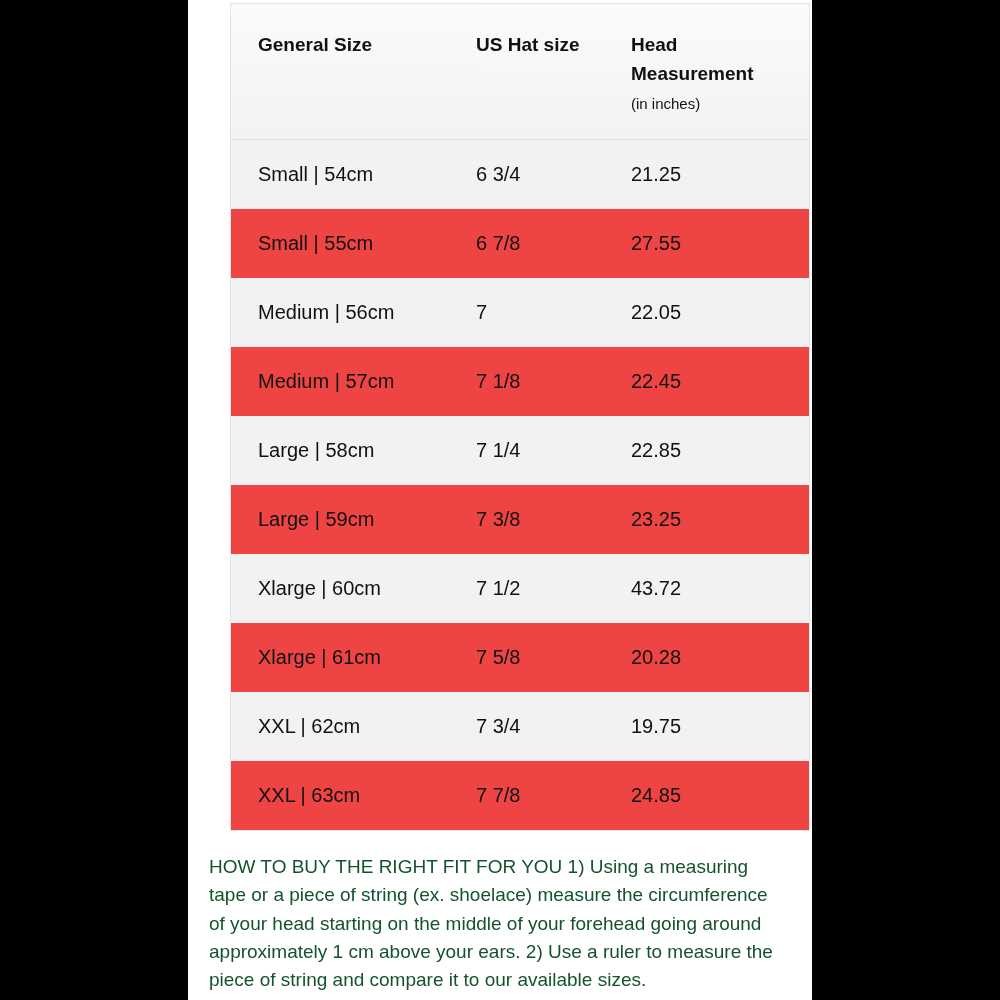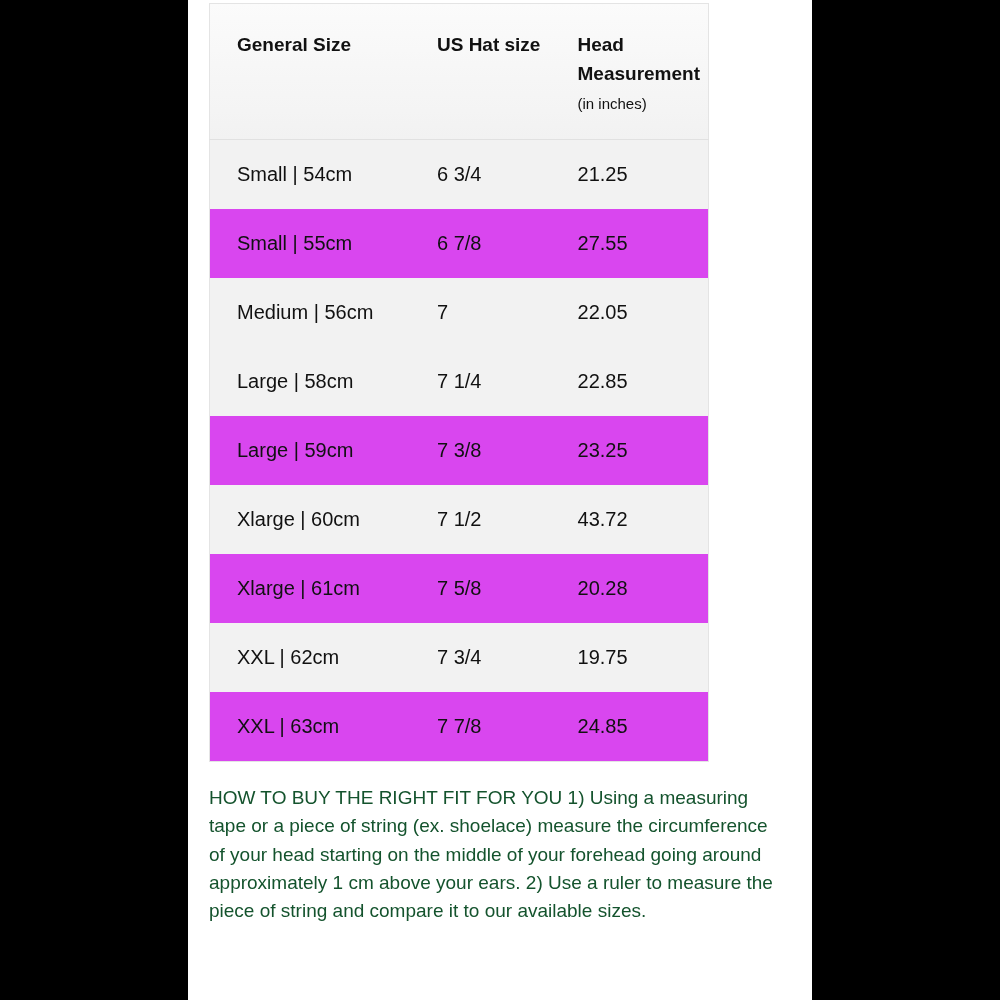--- a/index.html
+++ b/index.html
@@ -38,25 +38,26 @@
 
   .page-inner {
     position: absolute;
     left: 21px;
     top: 3px;
     width: 580px;
   }
 
   
   .size-table {
-    width: 500px;
+    width: 580px;
     border: 1px solid #e4e4e4;
     border-collapse: collapse;
     box-sizing: border-box;
     background: #ffffff;
+    margin-left: 21px;
   }
 
   .size-table thead tr {
     background: linear-gradient(to bottom, #fbfbfb 0%, #f2f2f2 100%);
   }
 
   .size-table thead th {
     text-align: left;
     vertical-align: top;
     padding: 26px 8px 26px 0;
@@ -86,21 +87,21 @@
     height: 69px;
     color: #111111;
     font-size: 20px;
     font-weight: normal;
     vertical-align: middle;
     border: 0;
   }
   .size-table tbody td.cell-general { padding-left: 27px; }
 
   .size-table tbody tr.row-odd  { background: #f2f2f2; }
-  .size-table tbody tr.row-even { background: #d946ef; }
+  .size-table tbody tr.row-even { background: #ef4444; }
 
   
   .instructions {
     margin-top: 22px;
     width: 578px;
     font-size: 19px;
     line-height: 1.48;
     color: #14532d;
     font-weight: normal;
   }
@@ -138,20 +139,25 @@
         <tr class="row-even">
           <td class="cell-general">Small | 55cm</td>
           <td>6 7/8</td>
           <td>27.55</td>
         </tr>
         <tr class="row-odd">
           <td class="cell-general">Medium | 56cm</td>
           <td>7</td>
           <td>22.05</td>
         </tr>
+        <tr class="row-even">
+          <td class="cell-general">Medium | 57cm</td>
+          <td>7 1/8</td>
+          <td>22.45</td>
+        </tr>
         <tr class="row-odd">
           <td class="cell-general">Large | 58cm</td>
           <td>7 1/4</td>
           <td>22.85</td>
         </tr>
         <tr class="row-even">
           <td class="cell-general">Large | 59cm</td>
           <td>7 3/8</td>
           <td>23.25</td>
         </tr>

